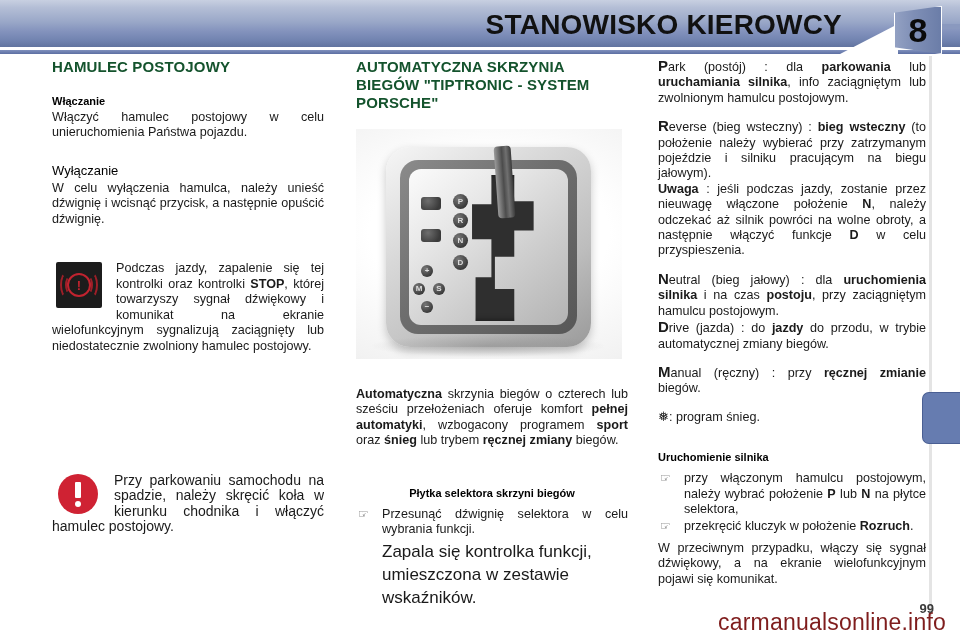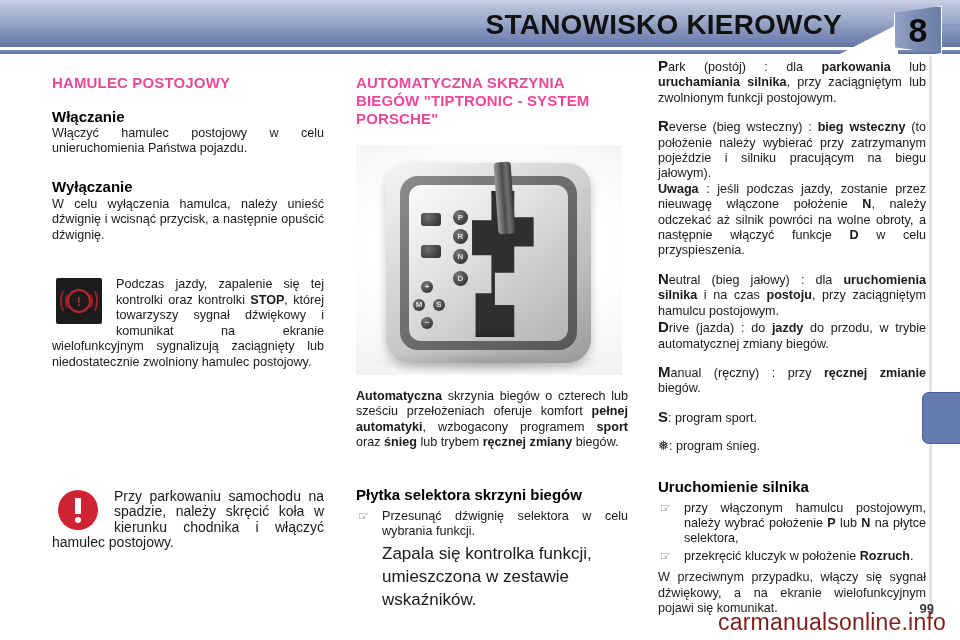--- a/index.html
+++ b/index.html
@@ -132,35 +132,35 @@
     line-height: 15.4px;
     color: #1a1a1a;
   }
   .col-left  { left: 52px;  width: 272px; }
   .col-mid   { left: 356px; width: 272px; }
   .col-right { left: 658px; width: 268px; }
 
   h1.sec-title {
     font-size: 15px;
     font-weight: bold;
-    margin: 16px 0 17px 0;
+    margin: 0 0 17px 0;
     letter-spacing: 0.15px;
     line-height: 18px;
-    color: #ec4899;
+    color: #14532d;
   }
   h2.sub-title {
-    font-size: 15px;
+    font-size: 11px;
     font-weight: bold;
     margin: 13px 0 1px 0;
     line-height: 16px;
     color: #000;
   }
   h2.sub-title-sp {
-    font-size: 15px;
-    font-weight: bold;
+    font-size: 13px;
+    font-weight: normal;
     margin: 22px 0 2px 0;
     line-height: 16px;
     color: #000;
   }
   p.body {
     margin: 0 0 0 0;
     text-align: justify;
     font-size: 12.6px;
     line-height: 15.4px;
   }
@@ -464,48 +464,47 @@
           <span class="gdot-sm" style="left:4px; top:114px;">M</span>
           <span class="gdot-sm" style="left:24px; top:114px;">S</span>
           <span class="gdot-sm" style="left:12px; top:132px;">−</span>
         </div>
         <div class="lever"></div>
       </div>
     </div>
     <div class="photo-shadow"></div>
   </div>
 
-  <p class="body" style="margin-top:14px;"><b>Automatyczna</b><span> skrzynia biegów o czterech lub sześciu przełożeniach oferuje komfort </span><b>pełnej automatyki</b><span>, wzbogacony programem </span><b>sport</b><span> oraz </span><b>śnieg</b><span> lub trybem </span><b>ręcznej zmiany</b><span> biegów.</span></p>
-
-  <h2 class="sub-title" style="margin-top:36px;">Płytka selektora skrzyni biegów</h2>
+  <p class="body" style="margin-top:28px;"><b>Automatyczna</b><span> skrzynia biegów o czterech lub sześciu przełożeniach oferuje komfort </span><b>pełnej automatyki</b><span>, wzbogacony programem </span><b>sport</b><span> oraz </span><b>śnieg</b><span> lub trybem </span><b>ręcznej zmiany</b><span> biegów.</span></p>
+
+  <h2 class="sub-title" style="margin-top:36px;text-align:center;">Płytka selektora skrzyni biegów</h2>
 
   <ul class="hand">
     <li>
       <span class="hand-ico">☞</span>
       <span>Przesunąć dźwignię selektora w celu wybrania funkcji.</span>
     </li>
   </ul>
   <p class="sub-note">Zapala się kontrolka funkcji, umieszczona w zestawie wskaźników.</p>
 </div>
 
 <div class="col col-right">
 
-  <p class="body"><b style="font-size:15px;">P</b><span>ark (postój) : dla </span><b>parkowania</b><span> lub </span><b>uruchamiania silnika</b><span>, przy zaciągniętym lub zwolnionym funkcji postojowym.</span></p>
+  <p class="body"><b style="font-size:15px;">P</b><span>ark (postój) : dla </span><b>parkowania</b><span> lub </span><b>uruchamiania silnika</b><span>, info zaciągniętym lub zwolnionym hamulcu postojowym.</span></p>
 
   <p class="body body-gap"><b style="font-size:15px;">R</b><span>everse (bieg wsteczny) : </span><b>bieg wsteczny</b><span> (to położenie należy wybierać przy zatrzymanym pojeździe i silniku pracującym na biegu jałowym).</span></p>
 
   <p class="body"><b>Uwaga</b><span> : jeśli podczas jazdy, zostanie przez nieuwagę włączone położenie </span><b>N</b><span>, należy odczekać aż silnik powróci na wolne obroty, a następnie włączyć funkcje </span><b>D</b><span> w celu przyspieszenia.</span></p>
 
   <p class="body body-gap"><b style="font-size:15px;">N</b><span>eutral (bieg jałowy) : dla </span><b>uruchomienia silnika</b><span> i na czas </span><b>postoju</b><span>, przy zaciągniętym hamulcu postojowym.</span></p>
 
   <p class="body" style=""><b style="font-size:15px;">D</b><span>rive (jazda) : do </span><b>jazdy</b><span> do przodu, w trybie automatycznej zmiany biegów.</span></p>
 
   <p class="body body-gap"><b style="font-size:15px;">M</b><span>anual (ręczny) : przy </span><b>ręcznej zmianie</b><span> biegów.</span></p>
 
-  <p class="body body-gap"><b style="font-size:15px;">S</b><span>: program sport.</span></p>
 
   <p class="body body-gap"><span style="font-size:13px;">❅</span><span>: program śnieg.</span></p>
 
   <h2 class="sub-title" style="margin-top:24px;">Uruchomienie silnika</h2>
 
   <ul class="hand">
     <li>
       <span class="hand-ico">☞</span><span>przy włączonym hamulcu postojowym, należy wybrać położenie </span><b>P</b><span> lub </span><b>N</b><span> na płytce selektora,</span>
     </li>
     <li>

